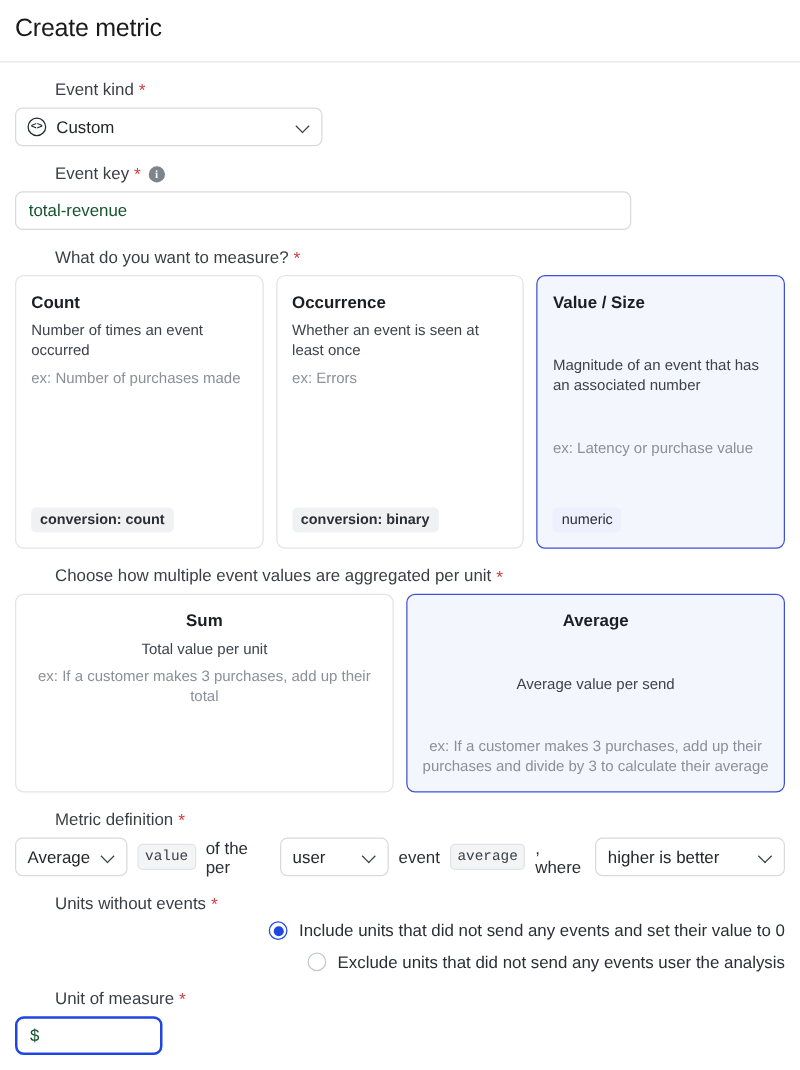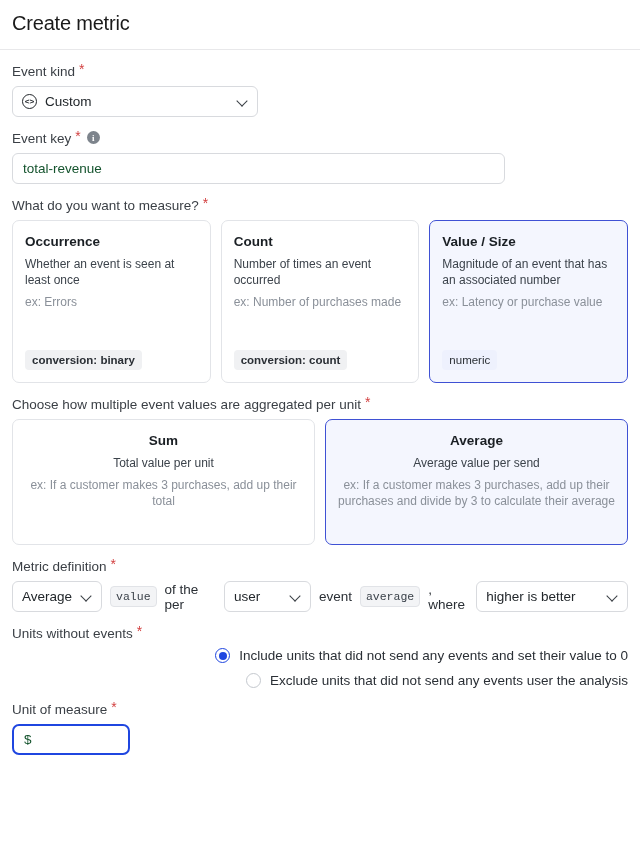--- a/index.html
+++ b/index.html
@@ -32,23 +32,24 @@
   
   .form { padding: 14px 12px 0 12px; }
 
   .field { margin-bottom: 14px; }
 
   .label {
     font-size: 13.5px;
     color: #3a3f45;
     margin-bottom: 6px;
     display: flex;
-    align-items: flex-start;
+    align-items: center;
     gap: 4px;
     line-height: 16px;
+    margin-left: 32px;
   }
   .req { color: #d23f3f; font-size: 14px; line-height: 10px; }
 
   .info-icon {
     display: inline-flex;
     align-items: center;
     justify-content: center;
     width: 13px; height: 13px;
     border-radius: 50%;
     background: #7d848c;
@@ -132,20 +133,21 @@
     border-radius: 7px;
     background: #fff;
     padding: 13px 12px 12px 12px;
     flex: 1;
     display: flex;
     flex-direction: column;
   }
   .card.selected {
     border: 1.5px solid #3f51d4;
     background: #f4f6fe;
+    gap: 28px;
   }
   .card-title {
     font-size: 13.5px;
     font-weight: bold;
     color: #1a1f24;
     margin-bottom: 7px;
   }
   .card-desc {
     font-size: 12px;
     color: #3c434b;
@@ -269,34 +271,34 @@
     </div>
 
     <div class="field">
       <div class="label">
         <span>What do you want to measure?</span>
         <span class="req">*</span>
       </div>
       <div class="cards measure">
 
         <div class="card">
+          <div class="card-title">Count</div>
+          <div class="card-desc">Number of times an event occurred</div>
+          <div class="card-ex">ex: Number of purchases made</div>
+          <div class="badge-wrap">
+            <span class="badge">conversion: count</span>
+          </div>
+        </div>
+
+        <div class="card">
           <div class="card-title">Occurrence</div>
           <div class="card-desc">Whether an event is seen at least once</div>
           <div class="card-ex">ex: Errors</div>
           <div class="badge-wrap">
             <span class="badge">conversion: binary</span>
-          </div>
-        </div>
-
-        <div class="card">
-          <div class="card-title">Count</div>
-          <div class="card-desc">Number of times an event occurred</div>
-          <div class="card-ex">ex: Number of purchases made</div>
-          <div class="badge-wrap">
-            <span class="badge">conversion: count</span>
           </div>
         </div>
 
         <div class="card selected">
           <div class="card-title">Value / Size</div>
           <div class="card-desc">Magnitude of an event that has an associated number</div>
           <div class="card-ex">ex: Latency or purchase value</div>
           <div class="badge-wrap">
             <span class="badge">numeric</span>
           </div>

